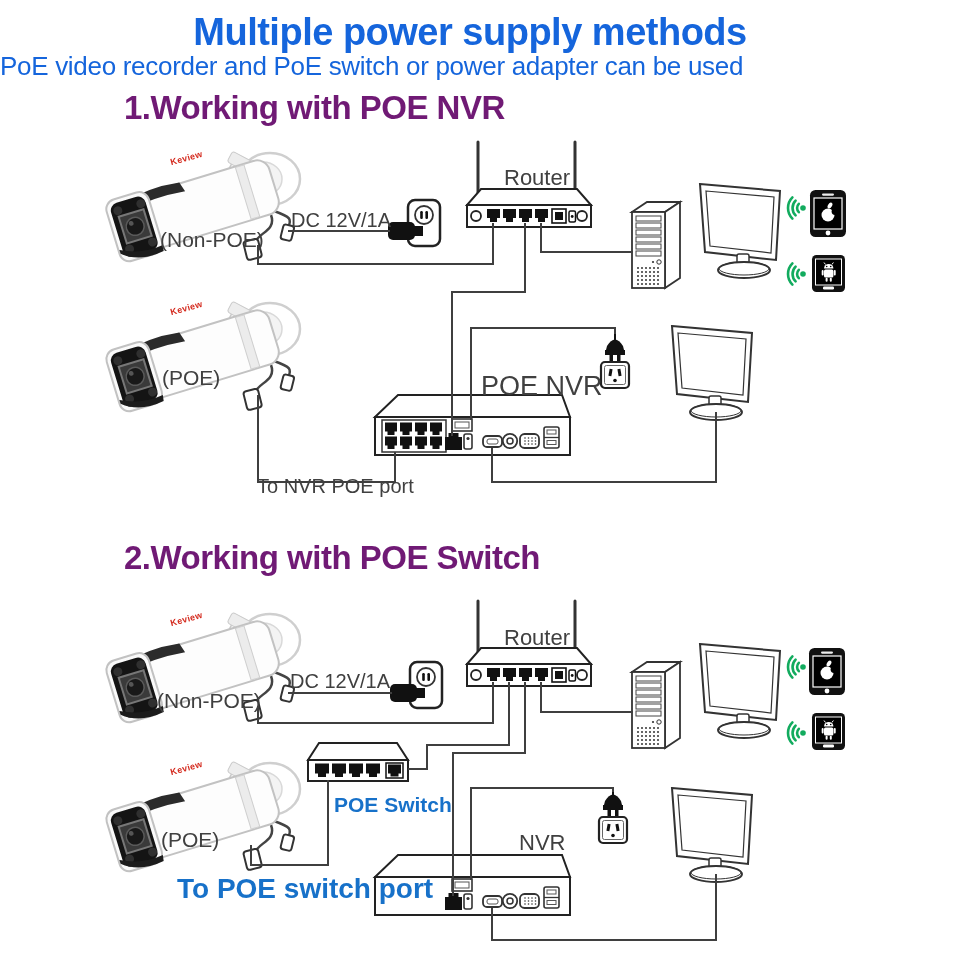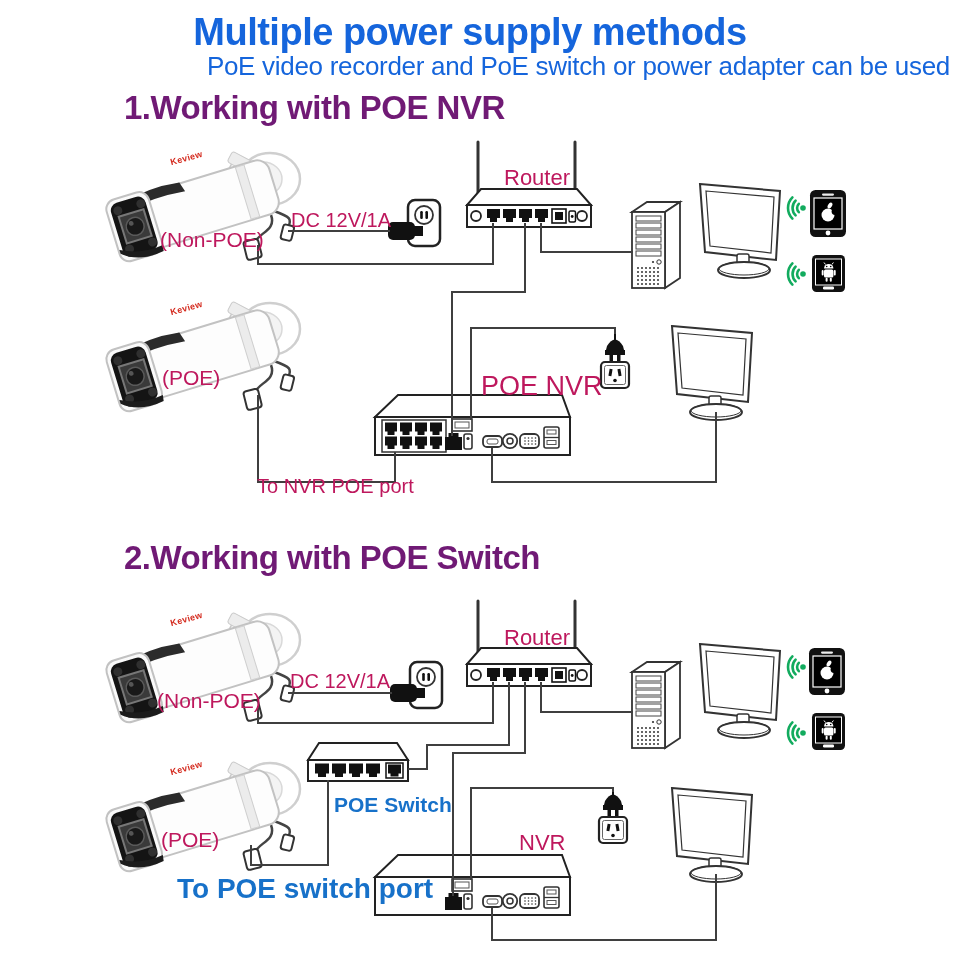--- a/index.html
+++ b/index.html
@@ -1,22 +1,22 @@
 <!DOCTYPE html>
 <html><head>
 <meta charset="utf-8">
 <style>
   html,body{margin:0;padding:0;background:#fff;}
   #canvas{position:relative;width:960px;height:960px;background:#ffffff;overflow:hidden;
           font-family:"Liberation Sans",sans-serif;padding-left:44px;}
   svg.art{position:absolute;left:0;top:0;}
-  .lbl{position:absolute;color:#be185d;white-space:nowrap;line-height:1.1;}
+  .lbl{position:absolute;color:#404040;white-space:nowrap;line-height:1.1;}
   .title{left:0;width:940px;text-align:center;top:12px;font-size:38px;font-weight:bold;
          color:#1565dc;letter-spacing:-0.5px;}
-  .subtitle{left:0;width:950px;text-align:right;top:52px;font-size:26px;font-weight:500;
+  .subtitle{left:0;width:950px;text-align:left;top:52px;font-size:26px;font-weight:500;
             color:#1565dc;letter-spacing:-0.3px;}
   .h-sec{font-size:33px;font-weight:bold;color:#701a75;letter-spacing:-0.5px;}
   .lbl-strong{color:#1771c9;font-weight:bold;}
   .brand{position:absolute;color:#d42a1e;font-size:9px;font-weight:bold;
          transform:rotate(-15deg);letter-spacing:0.3px;}
 </style>
 </head>
 <body>
 
 <div id="canvas">

